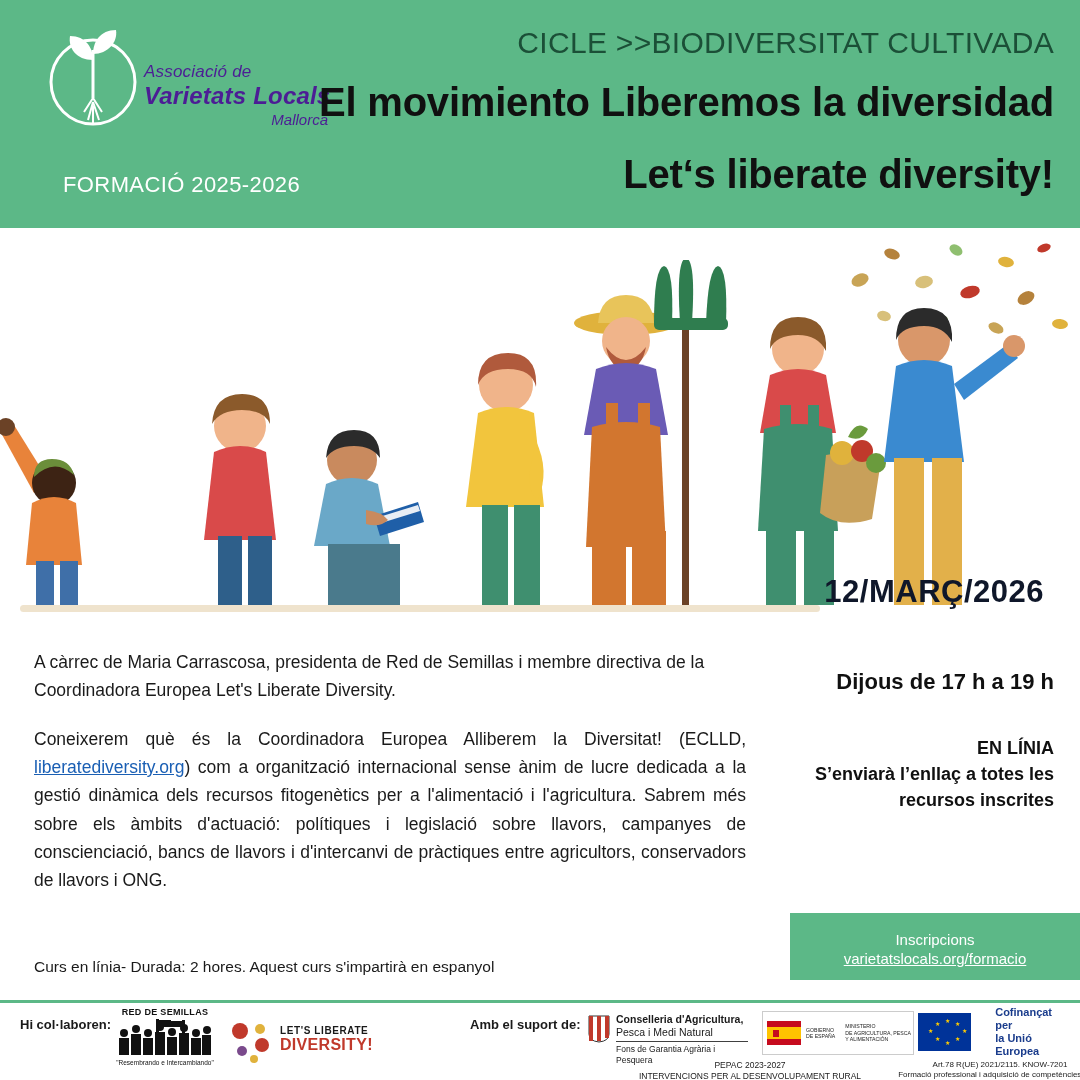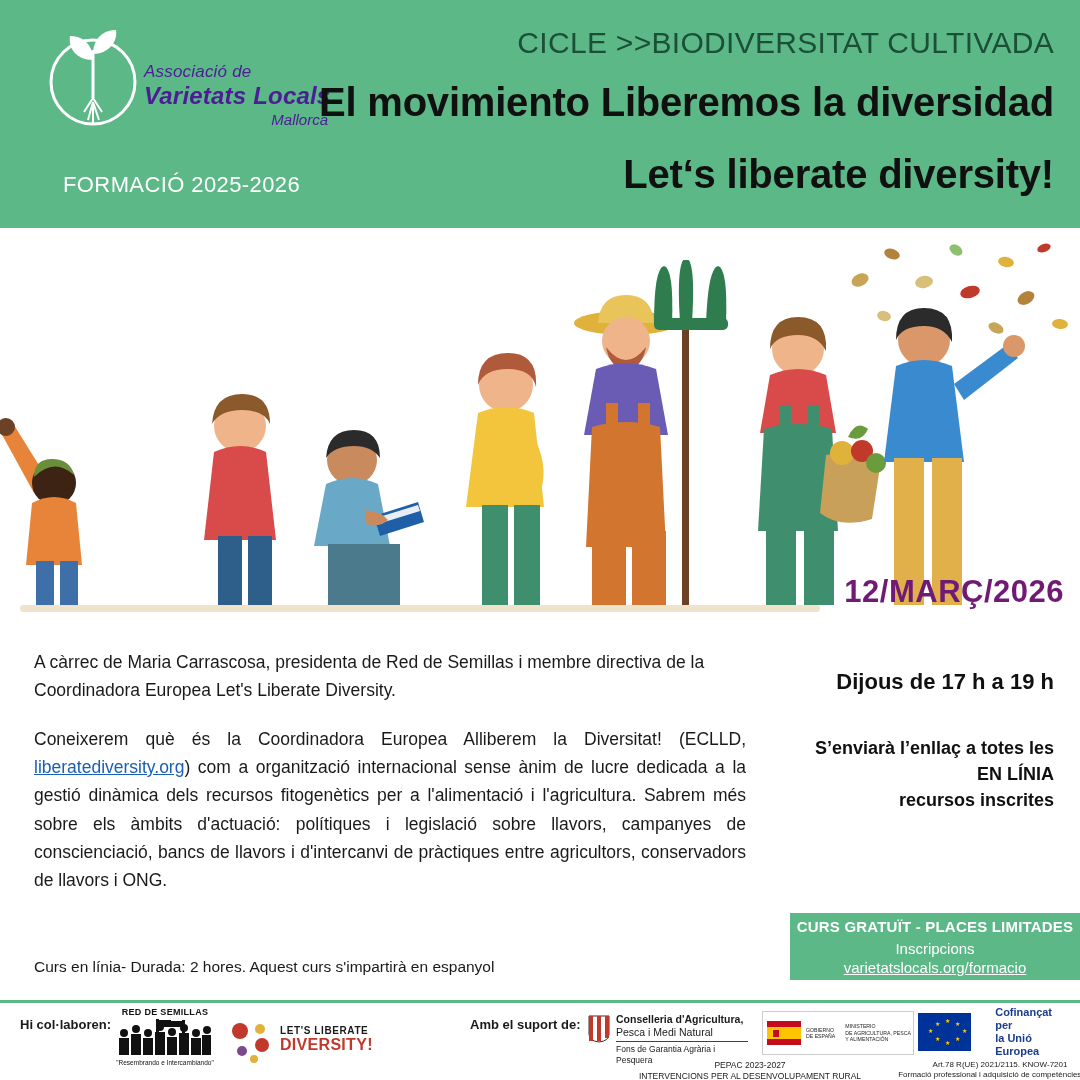--- a/index.html
+++ b/index.html
@@ -123,25 +123,25 @@
     width: 800px;
     height: 7px;
     background: #efe3cd;
     border-radius: 4px;
   }
   .figure { position: absolute; bottom: 13px; }
 
   
   .date-big {
     position: absolute;
-    right: 16px;
+    right: 36px;
     top: 574px;
     font-size: 31px;
     font-weight: bold;
-    color: #701a75;
+    color: #0f172a;
     letter-spacing: .5px;
     white-space: nowrap;
   }
   .schedule {
     position: absolute;
     right: 26px;
     top: 669px;
     font-size: 22px;
     font-weight: bold;
     color: #101010;
@@ -482,27 +482,26 @@
       <path d="M96 84 L150 44 L160 58 L106 100 Z" fill="#3a8ad0"></path>
       <circle cx="156" cy="46" r="11" fill="#d9976a"></circle>
       <rect x="36" y="158" width="30" height="147" fill="#e2b04a"></rect>
       <rect x="74" y="158" width="30" height="147" fill="#e2b04a"></rect>
     </svg>
   </div>
 
   <div class="date-big">12/MARÇ/2026</div>
   <div class="schedule">Dijous de 17 h a 19 h</div>
   <div class="online-block">
+    <div>EN LÍNIA</div>
     <div>S’enviarà l’enllaç a totes les</div>
-    <div>EN LÍNIA</div>
     <div>recursos inscrites</div>
   </div>
 
   <div class="green-box">
-    <div class="gb1">CURS GRATUÏT - PLACES LIMITADES</div>
     <div class="gb2">Inscripcions</div>
     <div class="gb3">varietatslocals.org/formacio</div>
   </div>
 
   <div class="body-text">
     <p>A càrrec de Maria Carrascosa, presidenta de Red de Semillas i membre directiva de la Coordinadora Europea Let's Liberate Diversity.</p>
     <p class="justified"><span>Coneixerem què és la Coordinadora Europea Alliberem la Diversitat! (ECLLD, </span><a href="#">liberatediversity.org</a><span>) com a organització internacional sense ànim de lucre dedicada a la gestió dinàmica dels recursos fitogenètics per a l'alimentació i l'agricultura. Sabrem més sobre els àmbits d'actuació: polítiques i legislació sobre llavors, campanyes de conscienciació, bancs de llavors i  d'intercanvi de pràctiques entre agricultors, conservadors de llavors i ONG.</span></p>
   </div>
   <div class="note">Curs en línia- Durada: 2 hores. Aquest curs s'impartirà en espanyol</div>
 

